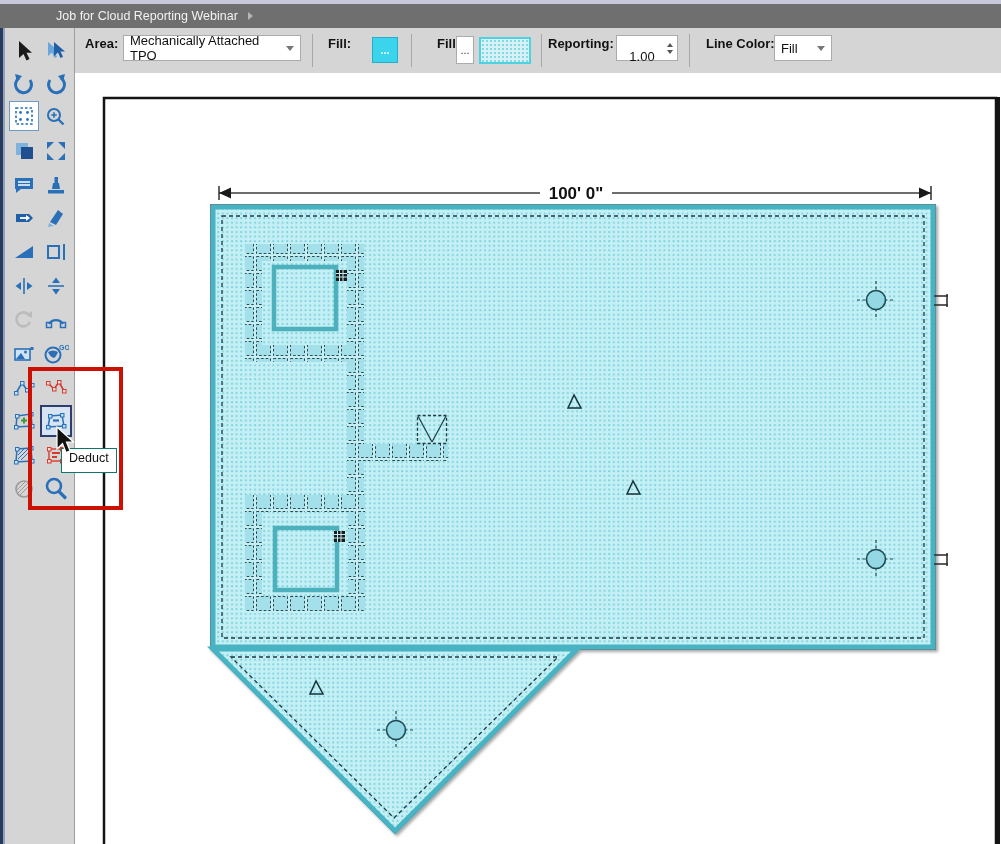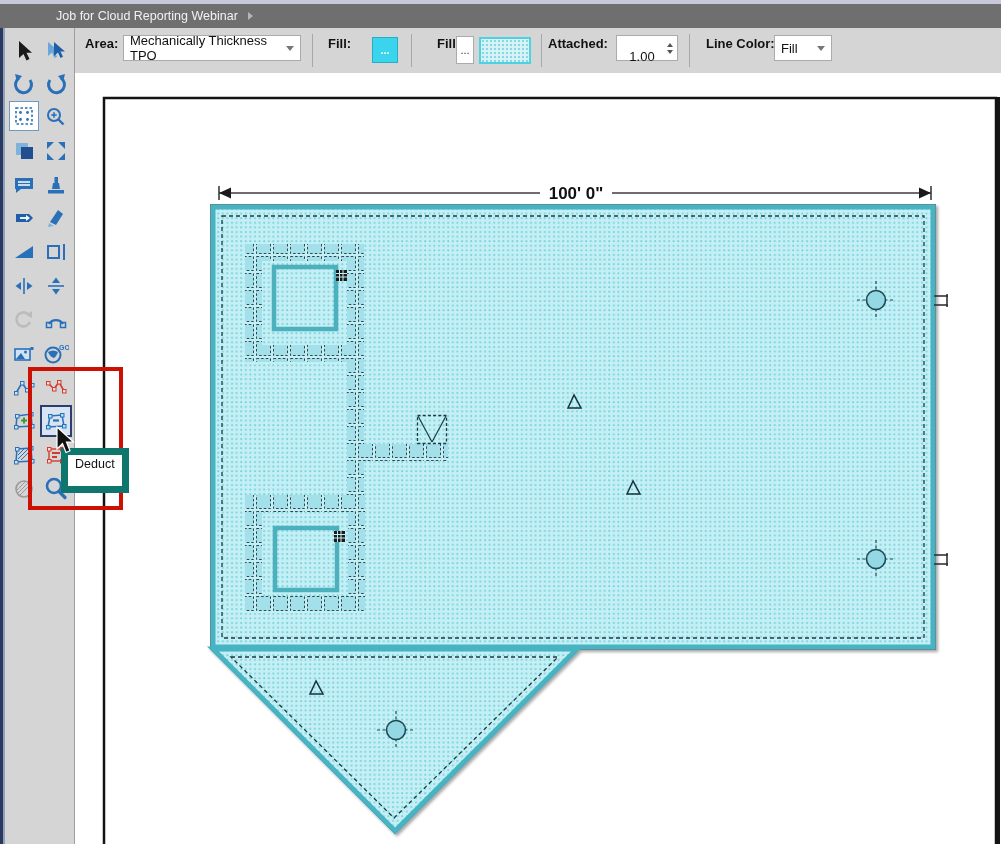--- a/index.html
+++ b/index.html
@@ -39,57 +39,57 @@
   .icell{position:absolute;width:28px;height:28px;display:flex;align-items:center;justify-content:center;}
   .icell svg{display:block;}
   #cell-fit{background:#fff;border:1.5px solid #6d9ac4;width:30px;height:30px;box-sizing:border-box;}
   #cell-deduct{border:2px solid #2b3e6e;background:#d9e4f2;width:32px;height:32px;box-sizing:border-box;}
 
   
   #canvas{position:absolute;left:75px;top:73px;width:926px;height:771px;background:#fff;}
 
   
   #redbox{position:absolute;left:28px;top:367px;width:87px;height:135px;border:4px solid #cc1104;z-index:30;}
-  #tooltip{position:absolute;left:61px;top:448px;z-index:40;background:#fff;border:7px solid #0f766e;
-           font-size:12.5px;color:#111;padding:2px 7px 15px 7px;white-space:nowrap;}
+  #tooltip{position:absolute;left:61px;top:448px;z-index:40;background:#fff;border:1px solid #0f766e;
+           font-size:12.5px;color:#111;padding:2px 7px 7px 7px;white-space:nowrap;}
   #cursor{position:absolute;left:56px;top:426px;z-index:50;}
 
   .fillswatch{background-color:#d6f2f6;
      background-image:radial-gradient(#86d8e3 1px, transparent 1.2px);
      background-size:4px 4px;}
 </style>
 </head>
 <body>
 
 <div id="app">
 
   <div id="topstrip"></div>
   <div id="titlebar">
     <span class="t">Job for Cloud Reporting Webinar</span>
     <span class="title-caret"></span>
   </div>
 
   <div id="toolbar">
     <span class="tb-label" style="left:10px">Area:</span>
     <div class="tb-dd" style="left:48px;width:178px">
-      <span>Mechanically Thickness TPO</span>
+      <span>Mechanically Attached TPO</span>
       <span class="dd-caret"></span>
     </div>
     <div class="tb-sep" style="left:237px"></div>
 
     <span class="tb-label" style="left:253px">Fill:</span>
     <div class="tb-btn" style="left:297px;width:26px;height:26px;background:#3ad4ec;border:1px solid #26aec6;color:#fff;font-weight:700">...</div>
     <div class="tb-sep" style="left:336px"></div>
 
     <span class="tb-label" style="left:362px">Fill:</span>
     <div class="tb-btn" style="left:381px;width:18px;height:28px;top:8px;background:#fff;border:1px solid #ababab;color:#333">...</div>
     <div class="tb-btn fillswatch" style="left:404px;width:52px;height:27px;top:9px;border:2px solid #4ed2e2"></div>
     <div class="tb-sep" style="left:466px"></div>
 
-    <span class="tb-label" style="left:473px">Attached:</span>
+    <span class="tb-label" style="left:473px">Reporting:</span>
     <div id="spin" style="left:541px;width:62px">
       <span class="val">1.00</span>
       <span class="spin-arrows">
           <span class="sa-up"></span>
           <span class="sa-dn"></span>
         </span>
     </div>
     <div class="tb-sep" style="left:614px"></div>
 
     <span class="tb-label" style="left:631px">Line Color:</span>

